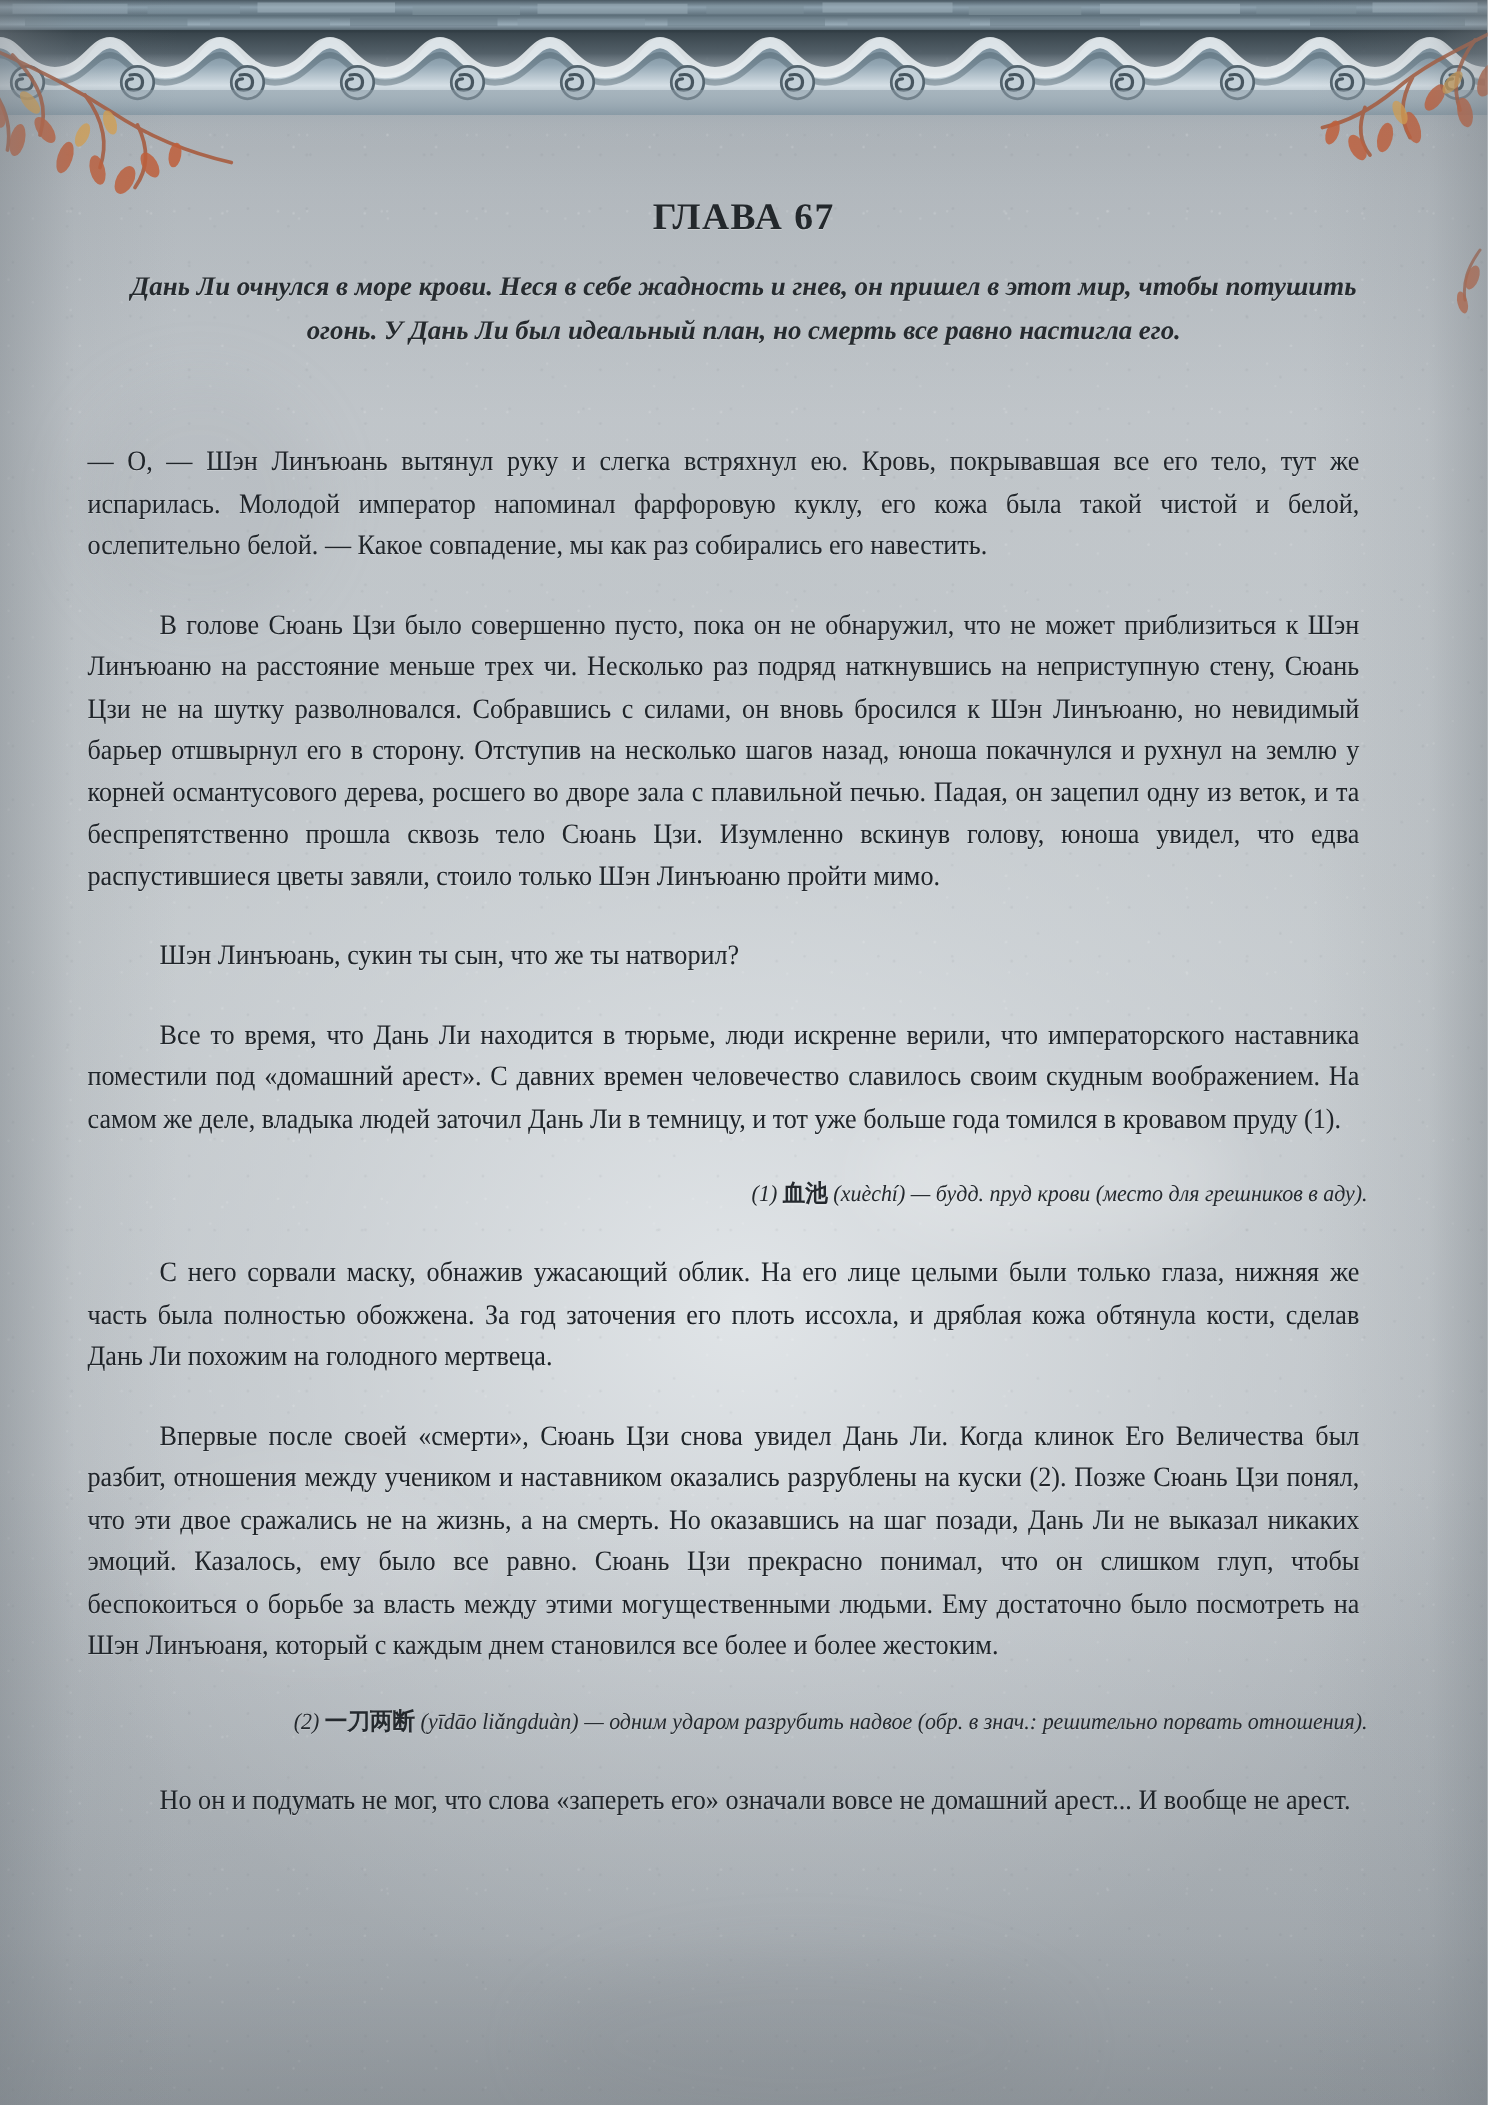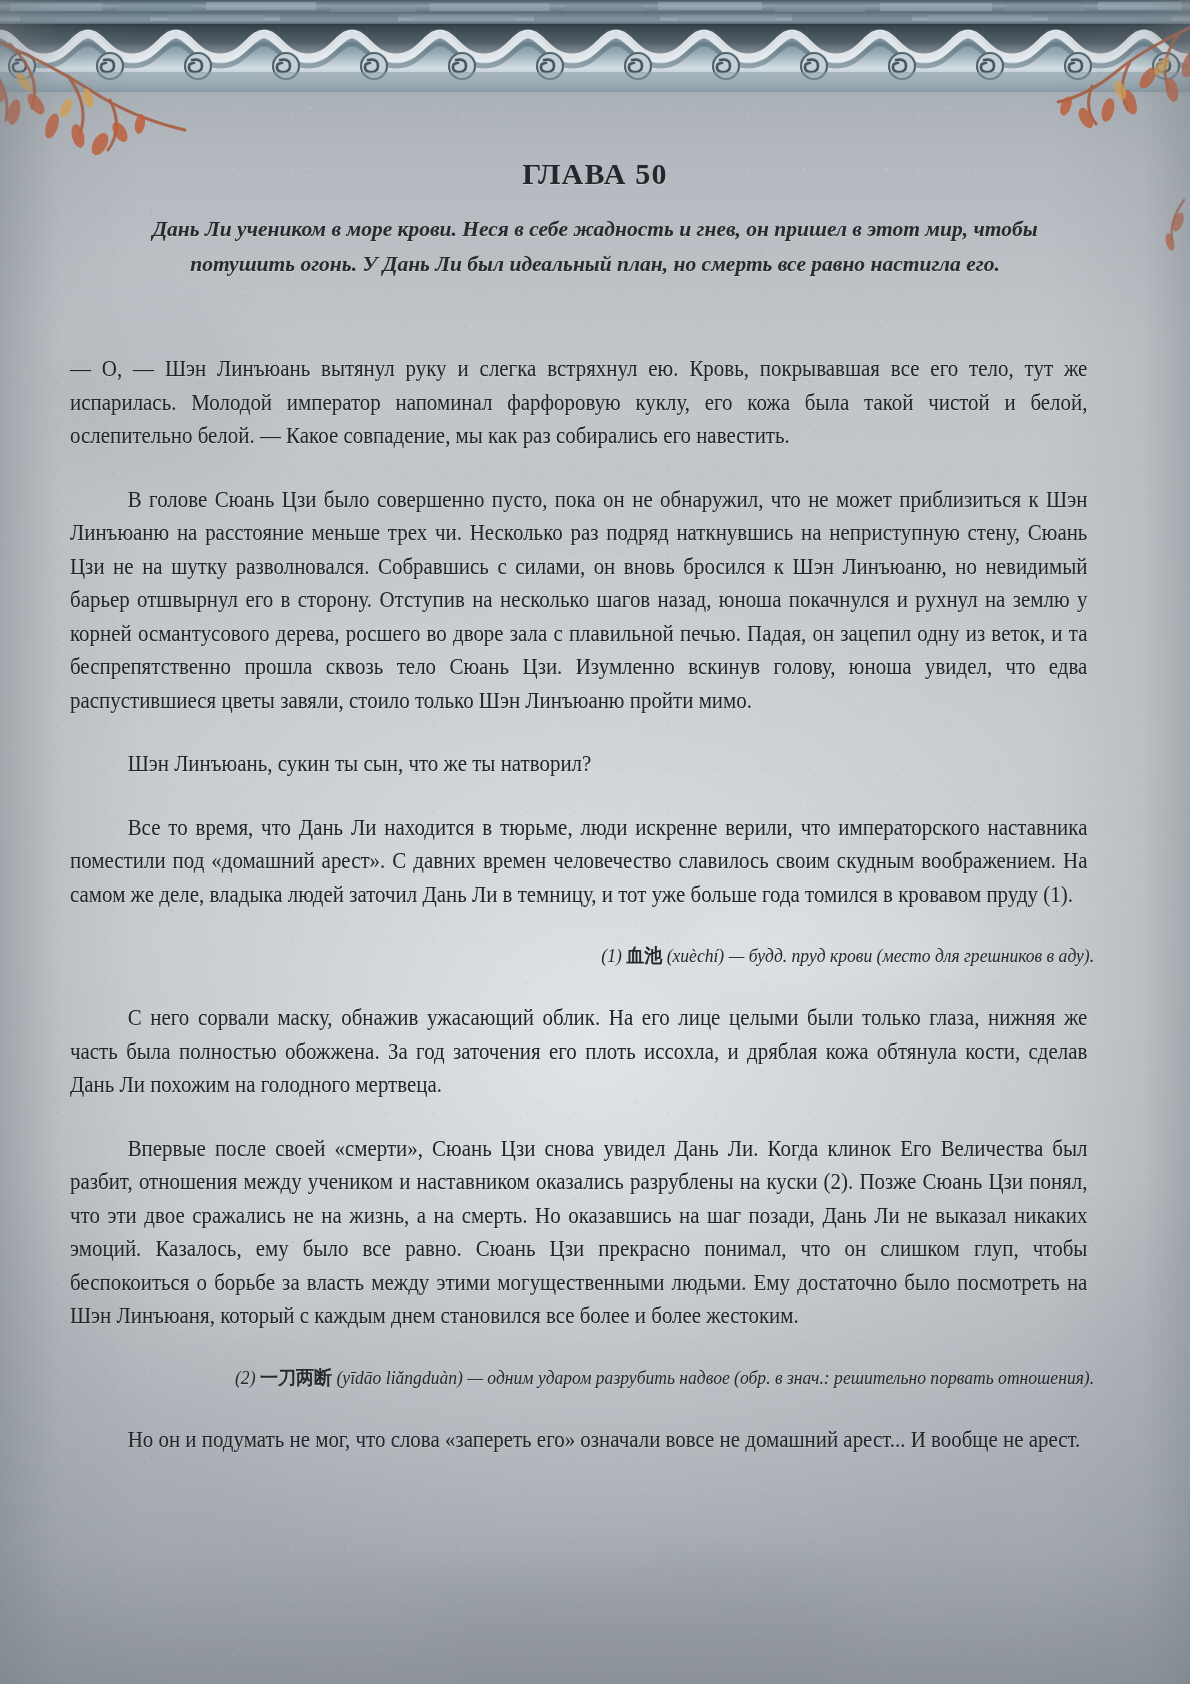--- a/index.html
+++ b/index.html
@@ -349,23 +349,23 @@
   <g fill="#c05f3a" opacity="0.8">
     <ellipse cx="52" cy="26" rx="5" ry="10" transform="rotate(20 52 26)"></ellipse>
     <ellipse cx="44" cy="46" rx="4" ry="9" transform="rotate(-14 44 46)"></ellipse>
   </g>
 </svg>
 
 <div class="vignette"></div>
 
 <div class="content">
 
-  <h1 class="chapter-title">ГЛАВА 50</h1>
-
-  <div class="epigraph">Дань Ли учеником в море крови. Неся в себе жадность и гнев, он пришел в этот мир, чтобы потушить огонь. У Дань Ли был идеальный план, но смерть все равно настигла его.</div>
+  <h1 class="chapter-title">ГЛАВА 67</h1>
+
+  <div class="epigraph">Дань Ли очнулся в море крови. Неся в себе жадность и гнев, он пришел в этот мир, чтобы потушить огонь. У Дань Ли был идеальный план, но смерть все равно настигла его.</div>
 
   <div class="body">
 
     <p class="para noindent">— О, — Шэн Линъюань вытянул руку и слегка встряхнул ею. Кровь, покрывавшая все его тело, тут же испарилась. Молодой император напоминал фарфоровую куклу, его кожа была такой чистой и белой, ослепительно белой. — Какое совпадение, мы как раз собирались его навестить.</p>
     <p class="para">В голове Сюань Цзи было совершенно пусто, пока он не обнаружил, что не может приблизиться к Шэн Линъюаню на расстояние меньше трех чи. Несколько раз подряд наткнувшись на неприступную стену, Сюань Цзи не на шутку разволновался. Собравшись с силами, он вновь бросился к Шэн Линъюаню, но невидимый барьер отшвырнул его в сторону. Отступив на несколько шагов назад, юноша покачнулся и рухнул на землю у корней османтусового дерева, росшего во дворе зала с плавильной печью. Падая, он зацепил одну из веток, и та беспрепятственно прошла сквозь тело Сюань Цзи. Изумленно вскинув голову, юноша увидел, что едва распустившиеся цветы завяли, стоило только Шэн Линъюаню пройти мимо.</p>
     <p class="para">Шэн Линъюань, сукин ты сын, что же ты натворил?</p>
     <p class="para">Все то время, что Дань Ли находится в тюрьме, люди искренне верили, что императорского наставника поместили под «домашний арест». С давних времен человечество славилось своим скудным воображением. На самом же деле, владыка людей заточил Дань Ли в темницу, и тот уже больше года томился в кровавом пруду (1).</p>
 
     <p class="footnote">
       <span>(1)</span>

